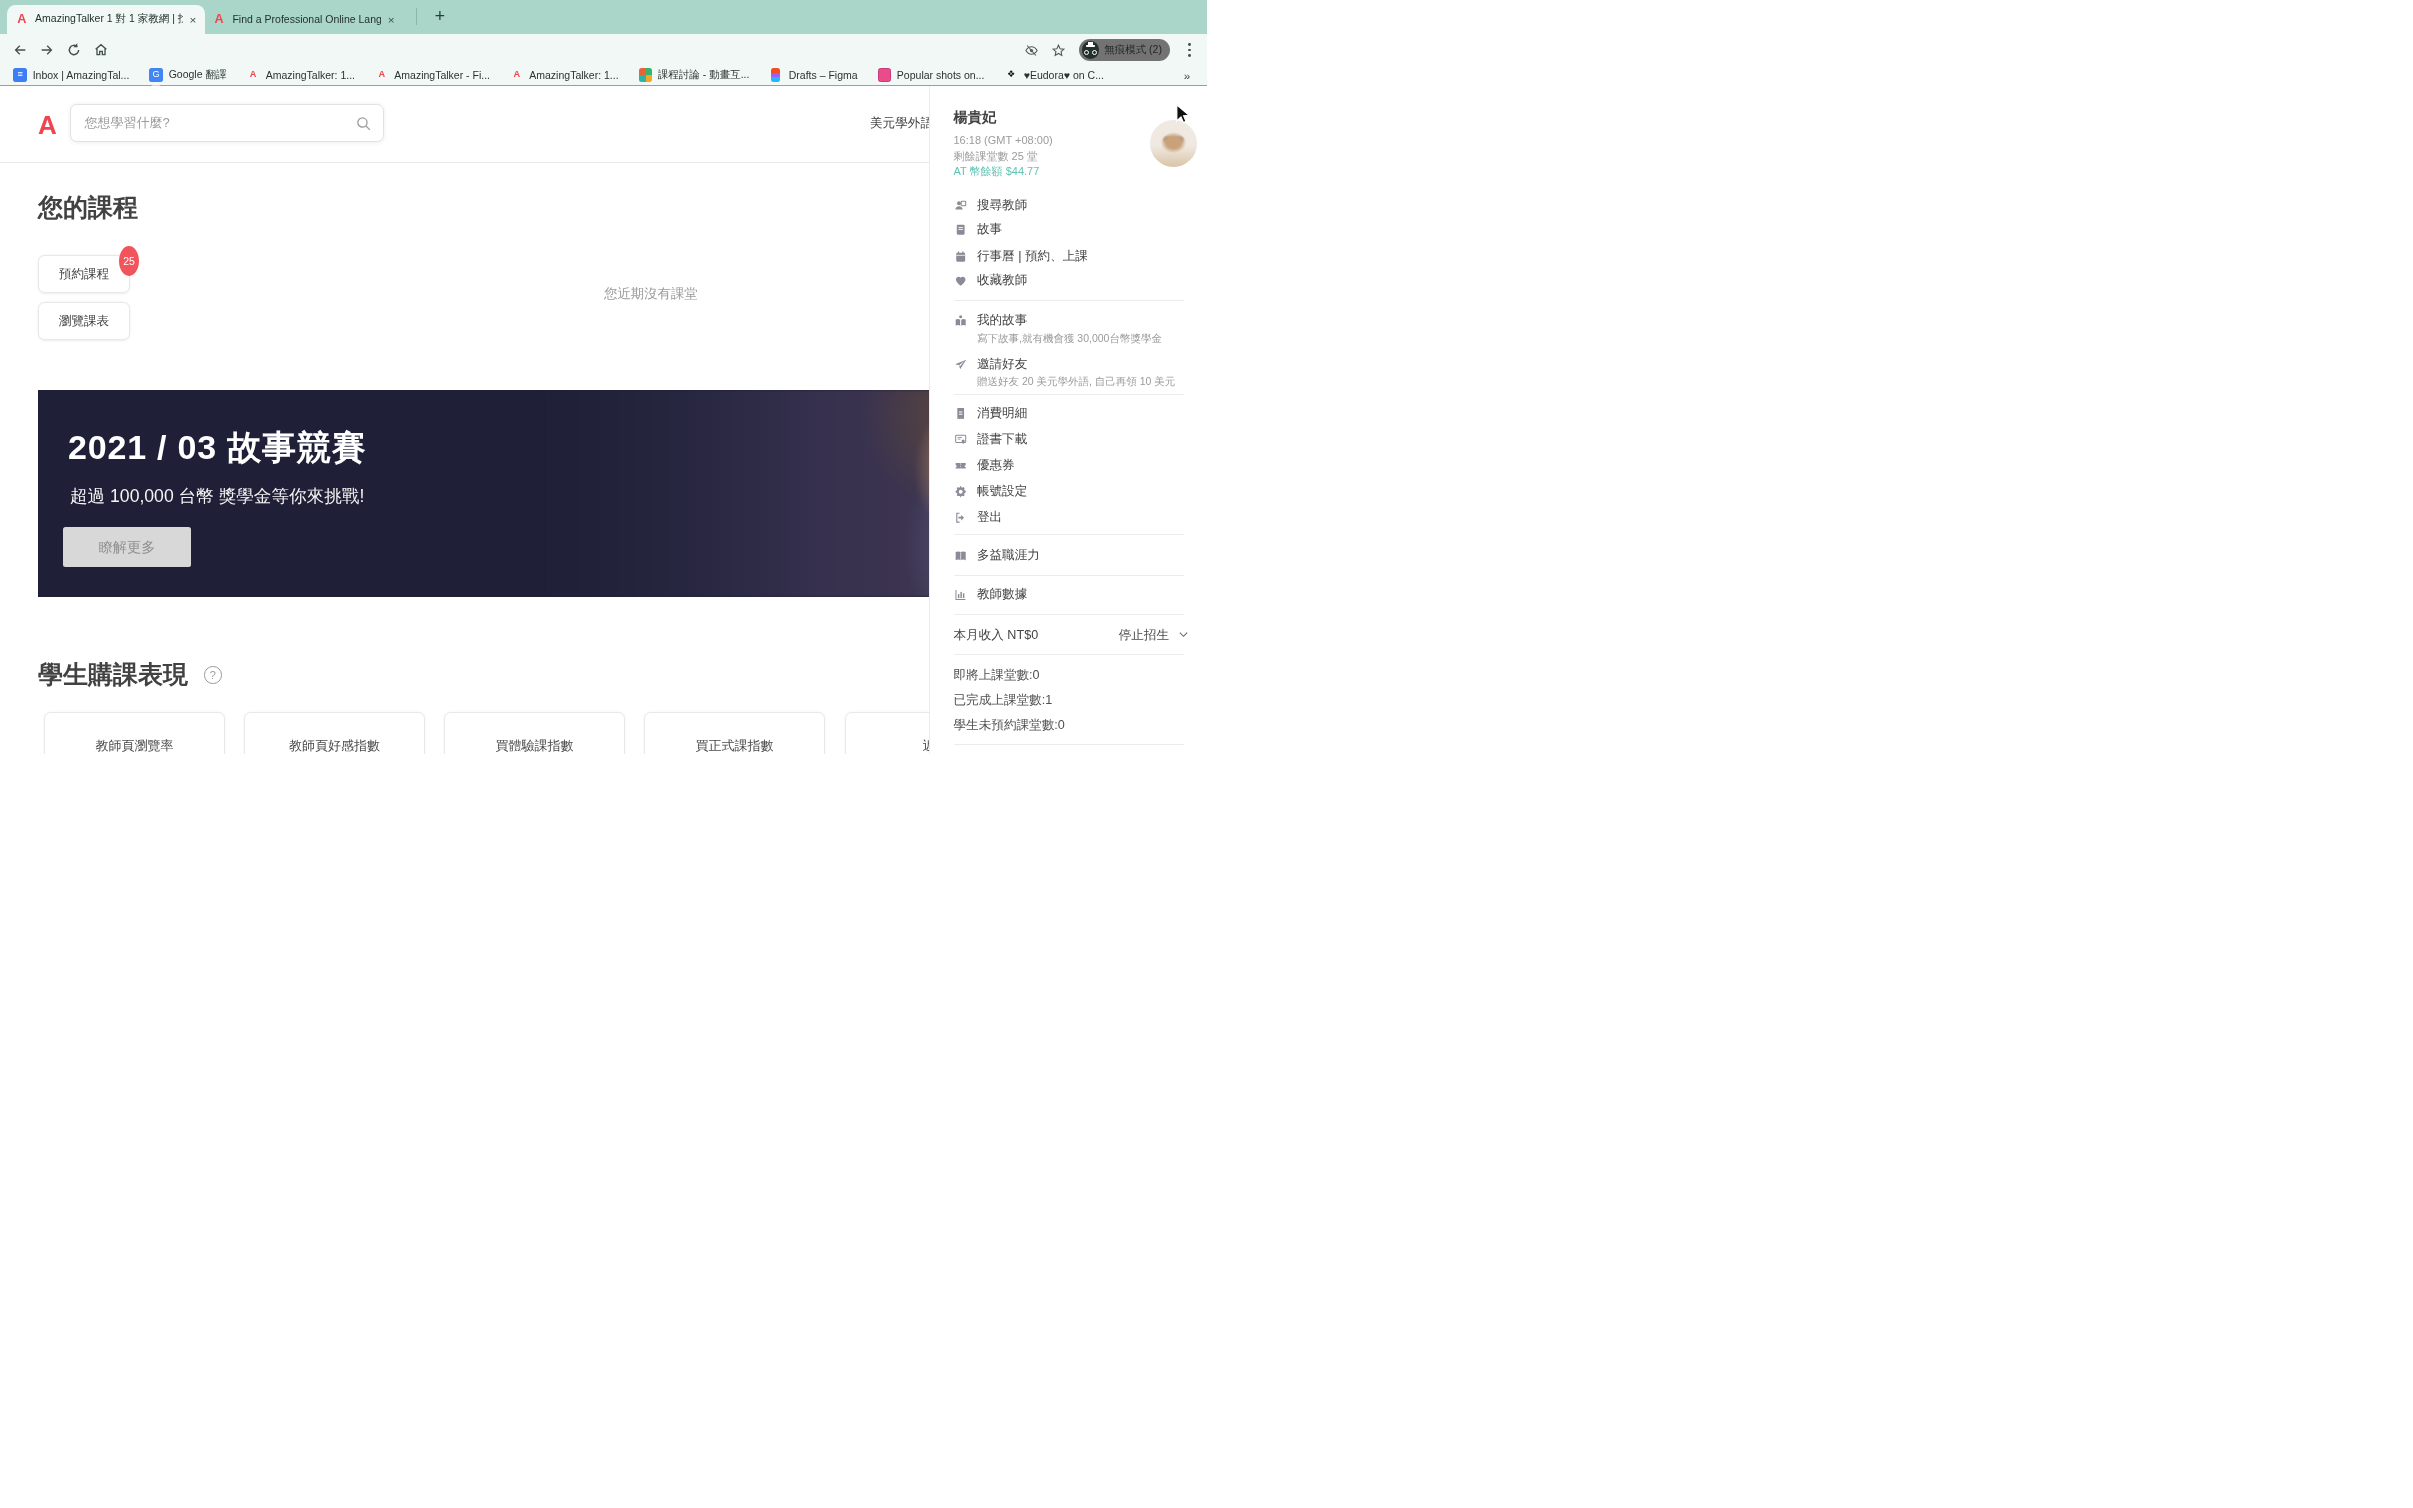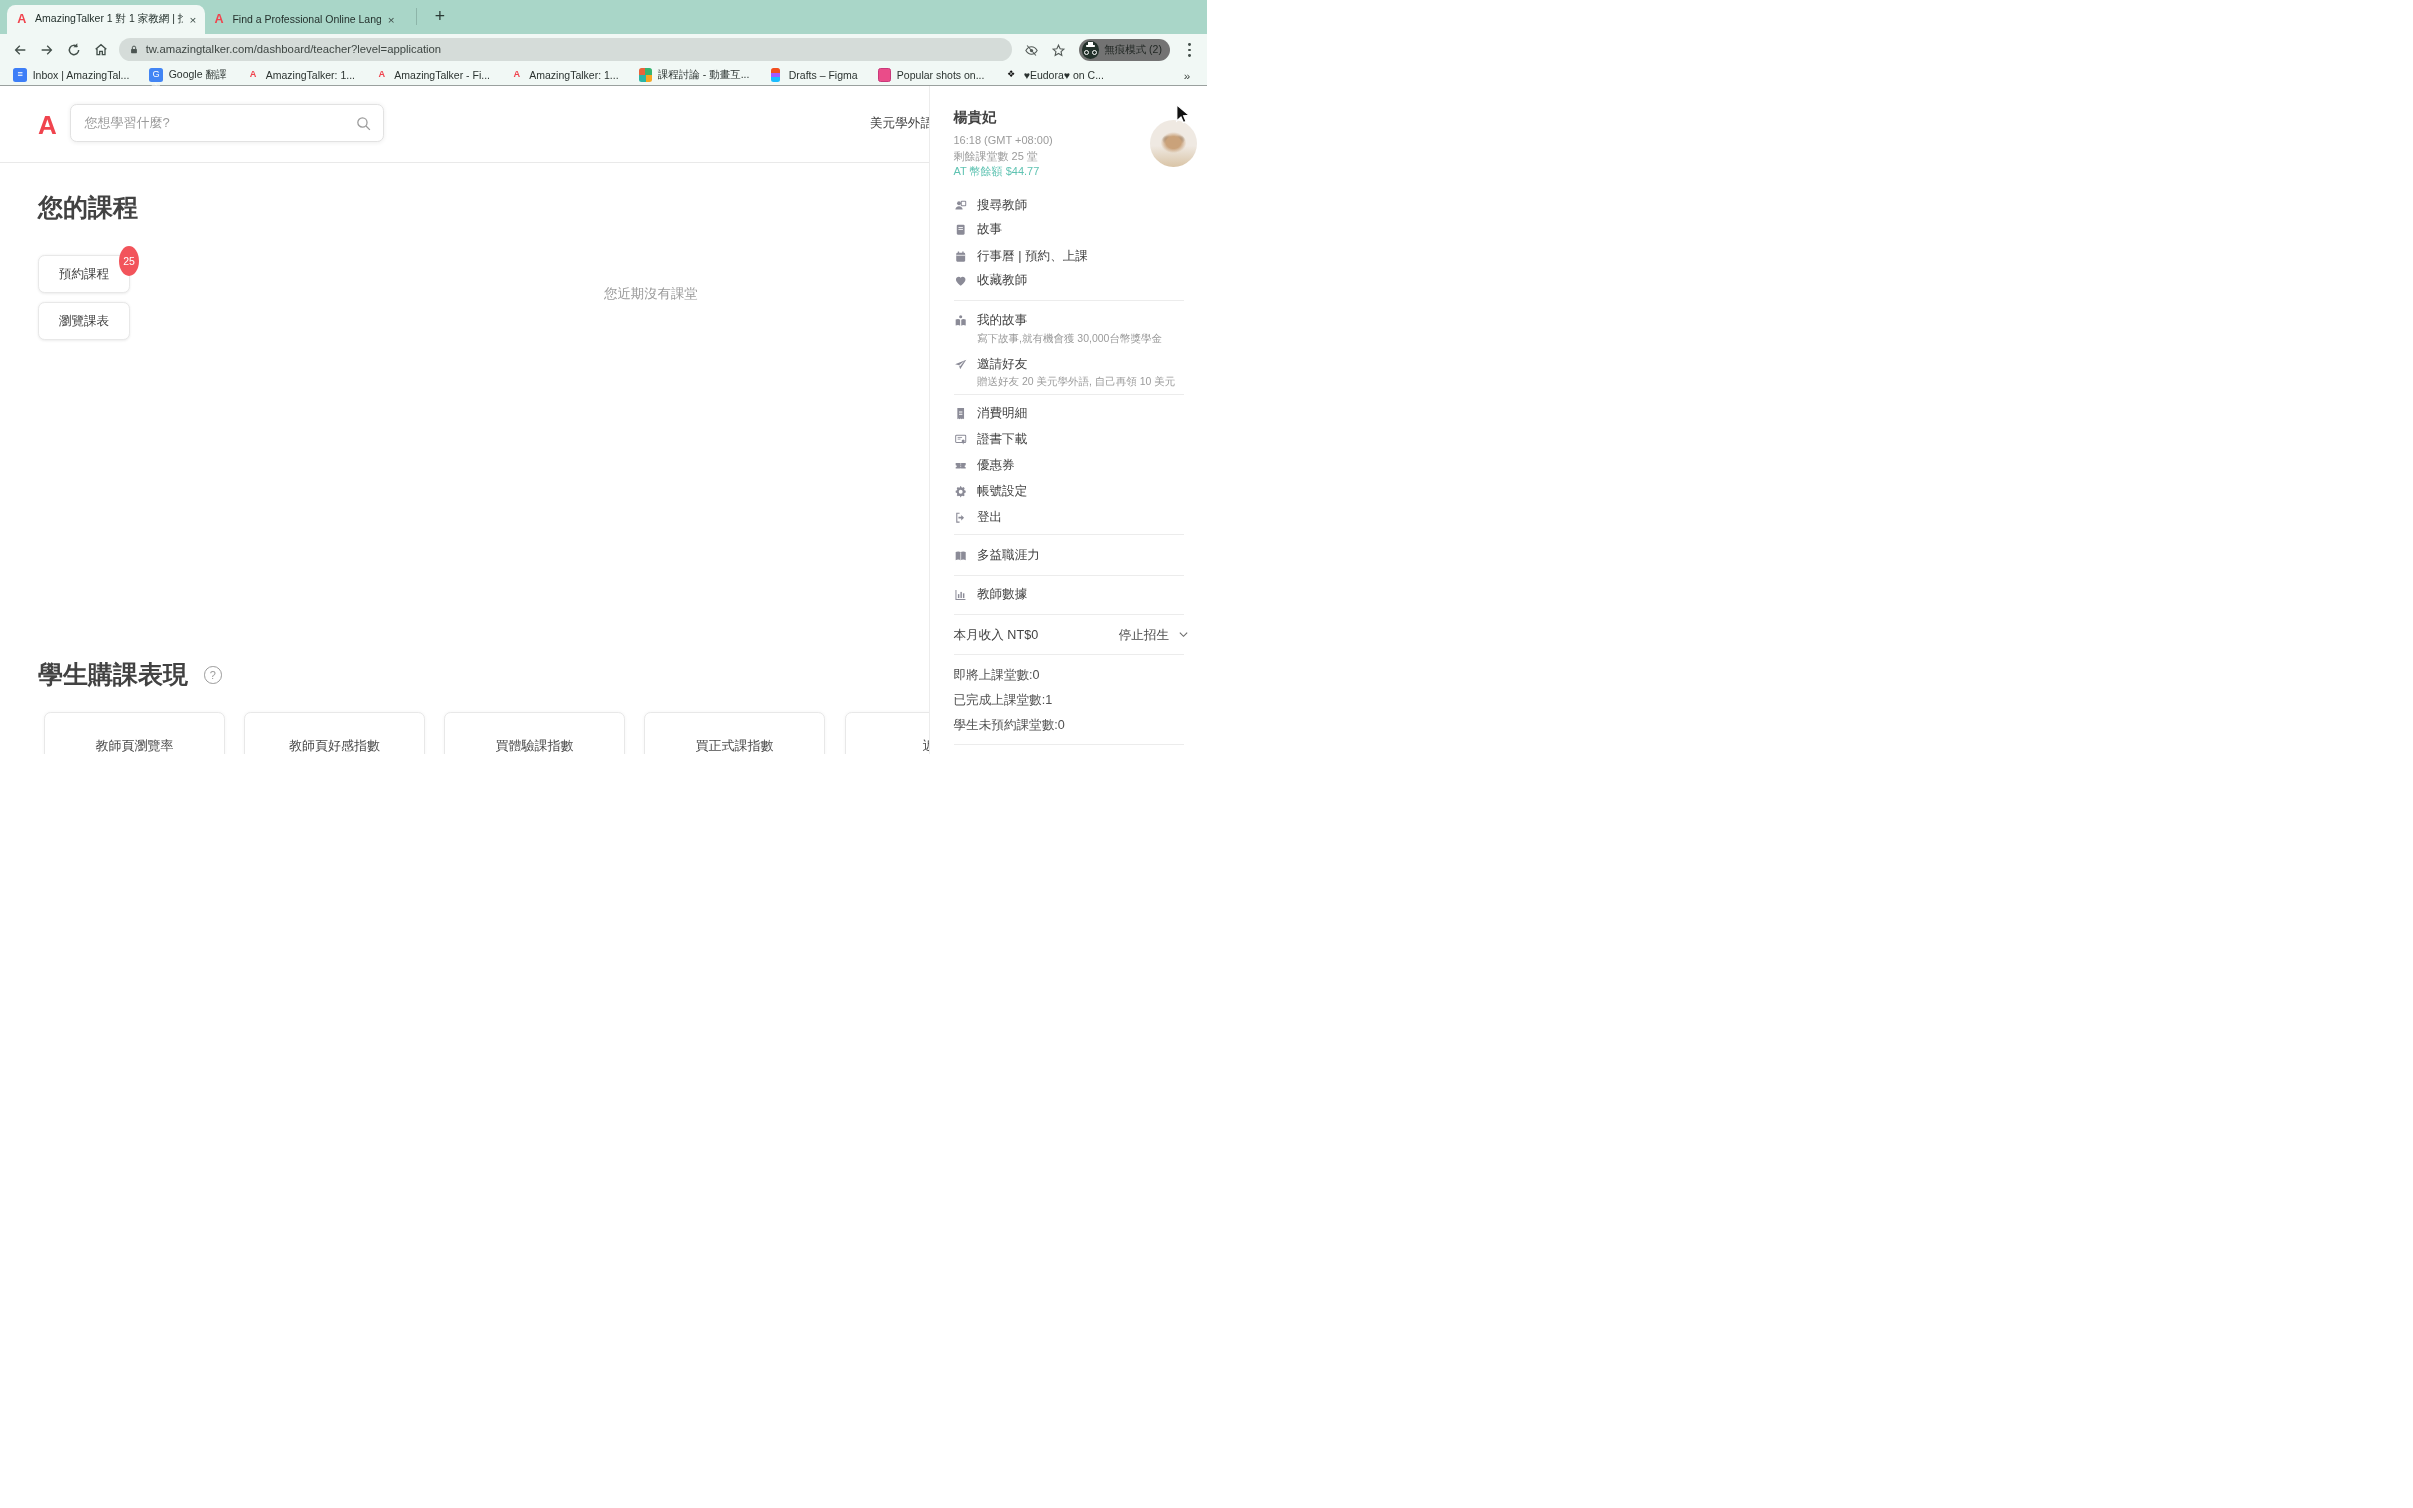--- a/index.html
+++ b/index.html
@@ -219,26 +219,20 @@
       </svg></span>
   <span class="navic"><svg viewBox="0 0 19 19" width="16" height="16">
         <use href="#i-fwd"></use>
       </svg></span>
   <span class="navic"><svg viewBox="0 0 19 19" width="16" height="16">
         <use href="#i-reload"></use>
       </svg></span>
   <span class="navic"><svg viewBox="0 0 19 19" width="16" height="16">
         <use href="#i-home"></use>
       </svg></span>
-  <div class="addr">
-    <svg viewBox="0 0 12 14" width="10" height="11.7">
-        <use href="#i-lock"></use>
-      </svg>
-    <span class="url">tw.amazingtalker.com/dashboard/teacher?level=application</span>
-  </div>
   <div class="tool-right">
     <span class="navic"><svg viewBox="0 0 18 18" width="15" height="15">
           <use href="#i-eyeoff"></use>
         </svg></span>
     <span class="navic"><svg viewBox="0 0 18 18" width="15" height="15">
           <use href="#i-star"></use>
         </svg></span>
     <div class="incog">
       <span class="incog-ic">
           <span class="hat"></span>
@@ -312,20 +306,27 @@
   <div class="btn" style="top:169px;">
     <span>預約課程</span>
     <span class="badge">25</span>
   </div>
   <div class="btn" style="top:216px;">
     <span>瀏覽課表</span>
   </div>
 
   <div class="empty">您近期沒有課堂</div>
 
+  <div class="banner">
+    <div class="ph"></div>
+    <div class="mug"></div>
+    <div class="b-title">2021 / 03 故事競賽</div>
+    <div class="b-sub">超過 100,000 台幣 獎學金等你來挑戰!</div>
+    <div class="b-cta">瞭解更多</div>
+  </div>
 
   <div class="h2" style="left:38px; top:572px;">學生購課表現</div>
   <div class="qmark">?</div>
 
   <div class="card" style="left:44px;"><span>教師頁瀏覽率</span></div>
   <div class="card" style="left:244px;"><span>教師頁好感指數</span></div>
   <div class="card" style="left:444px;"><span>買體驗課指數</span></div>
   <div class="card" style="left:644px;"><span>買正式課指數</span></div>
   <div class="card" style="left:845px;"><span>近兩</span></div>
 

